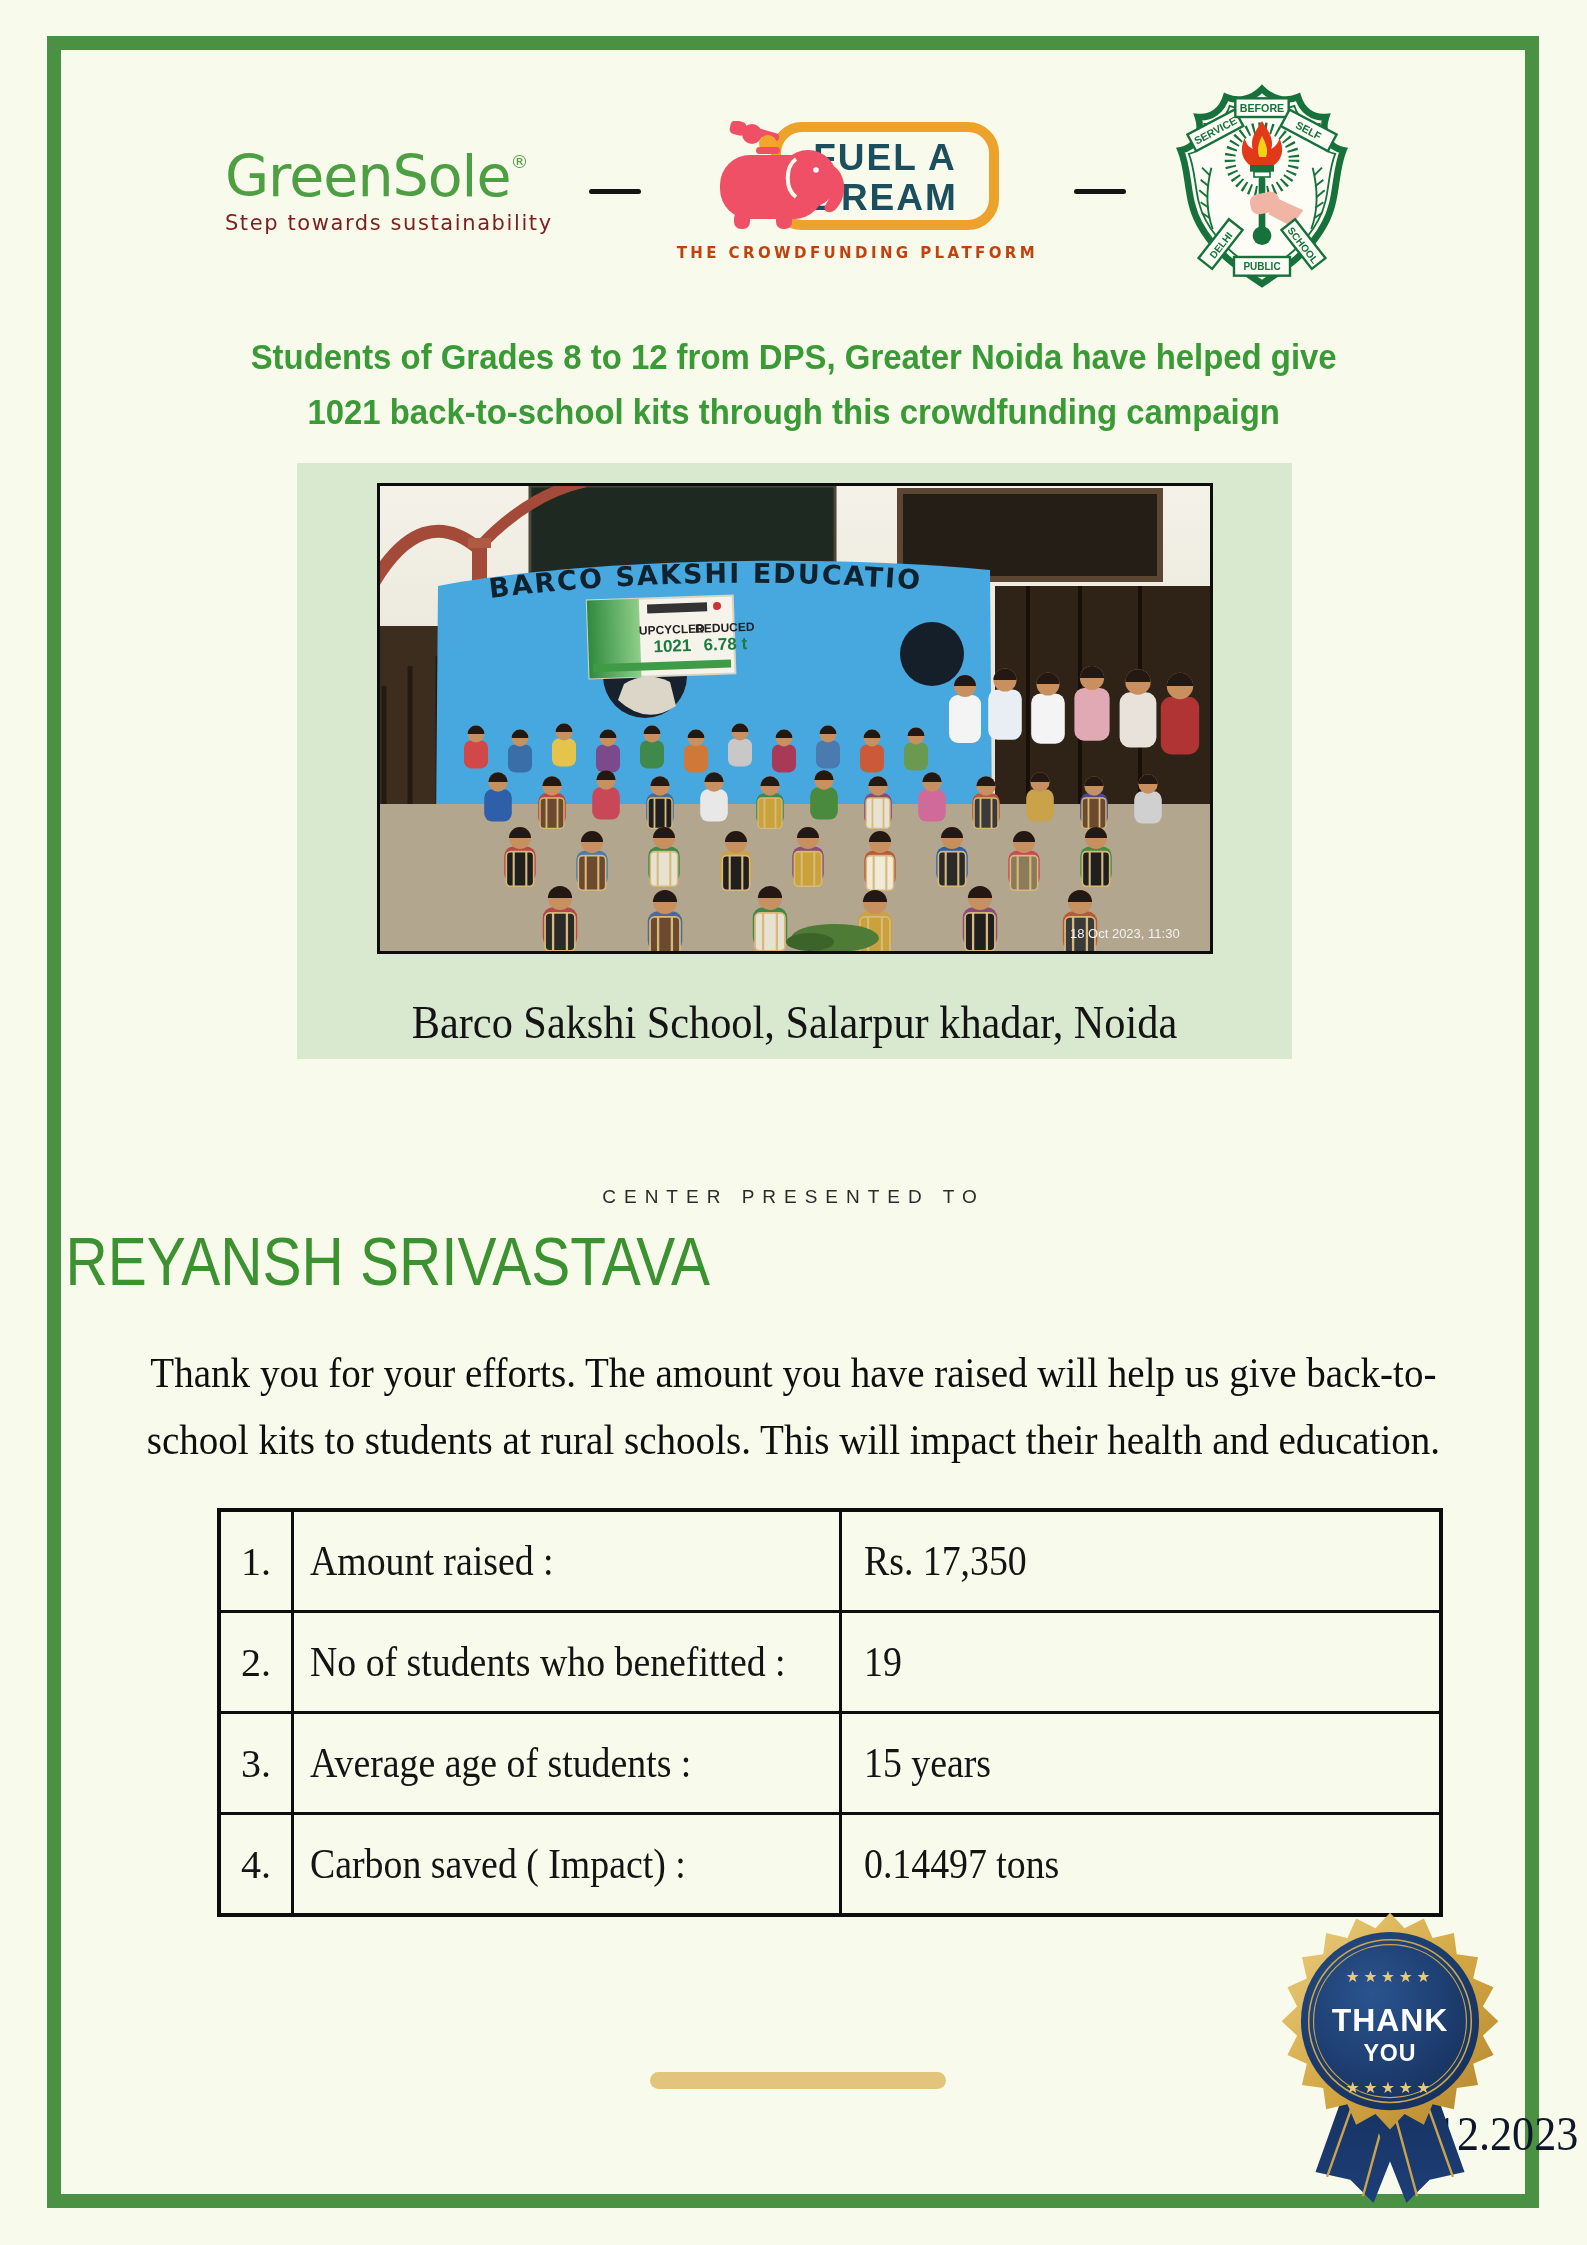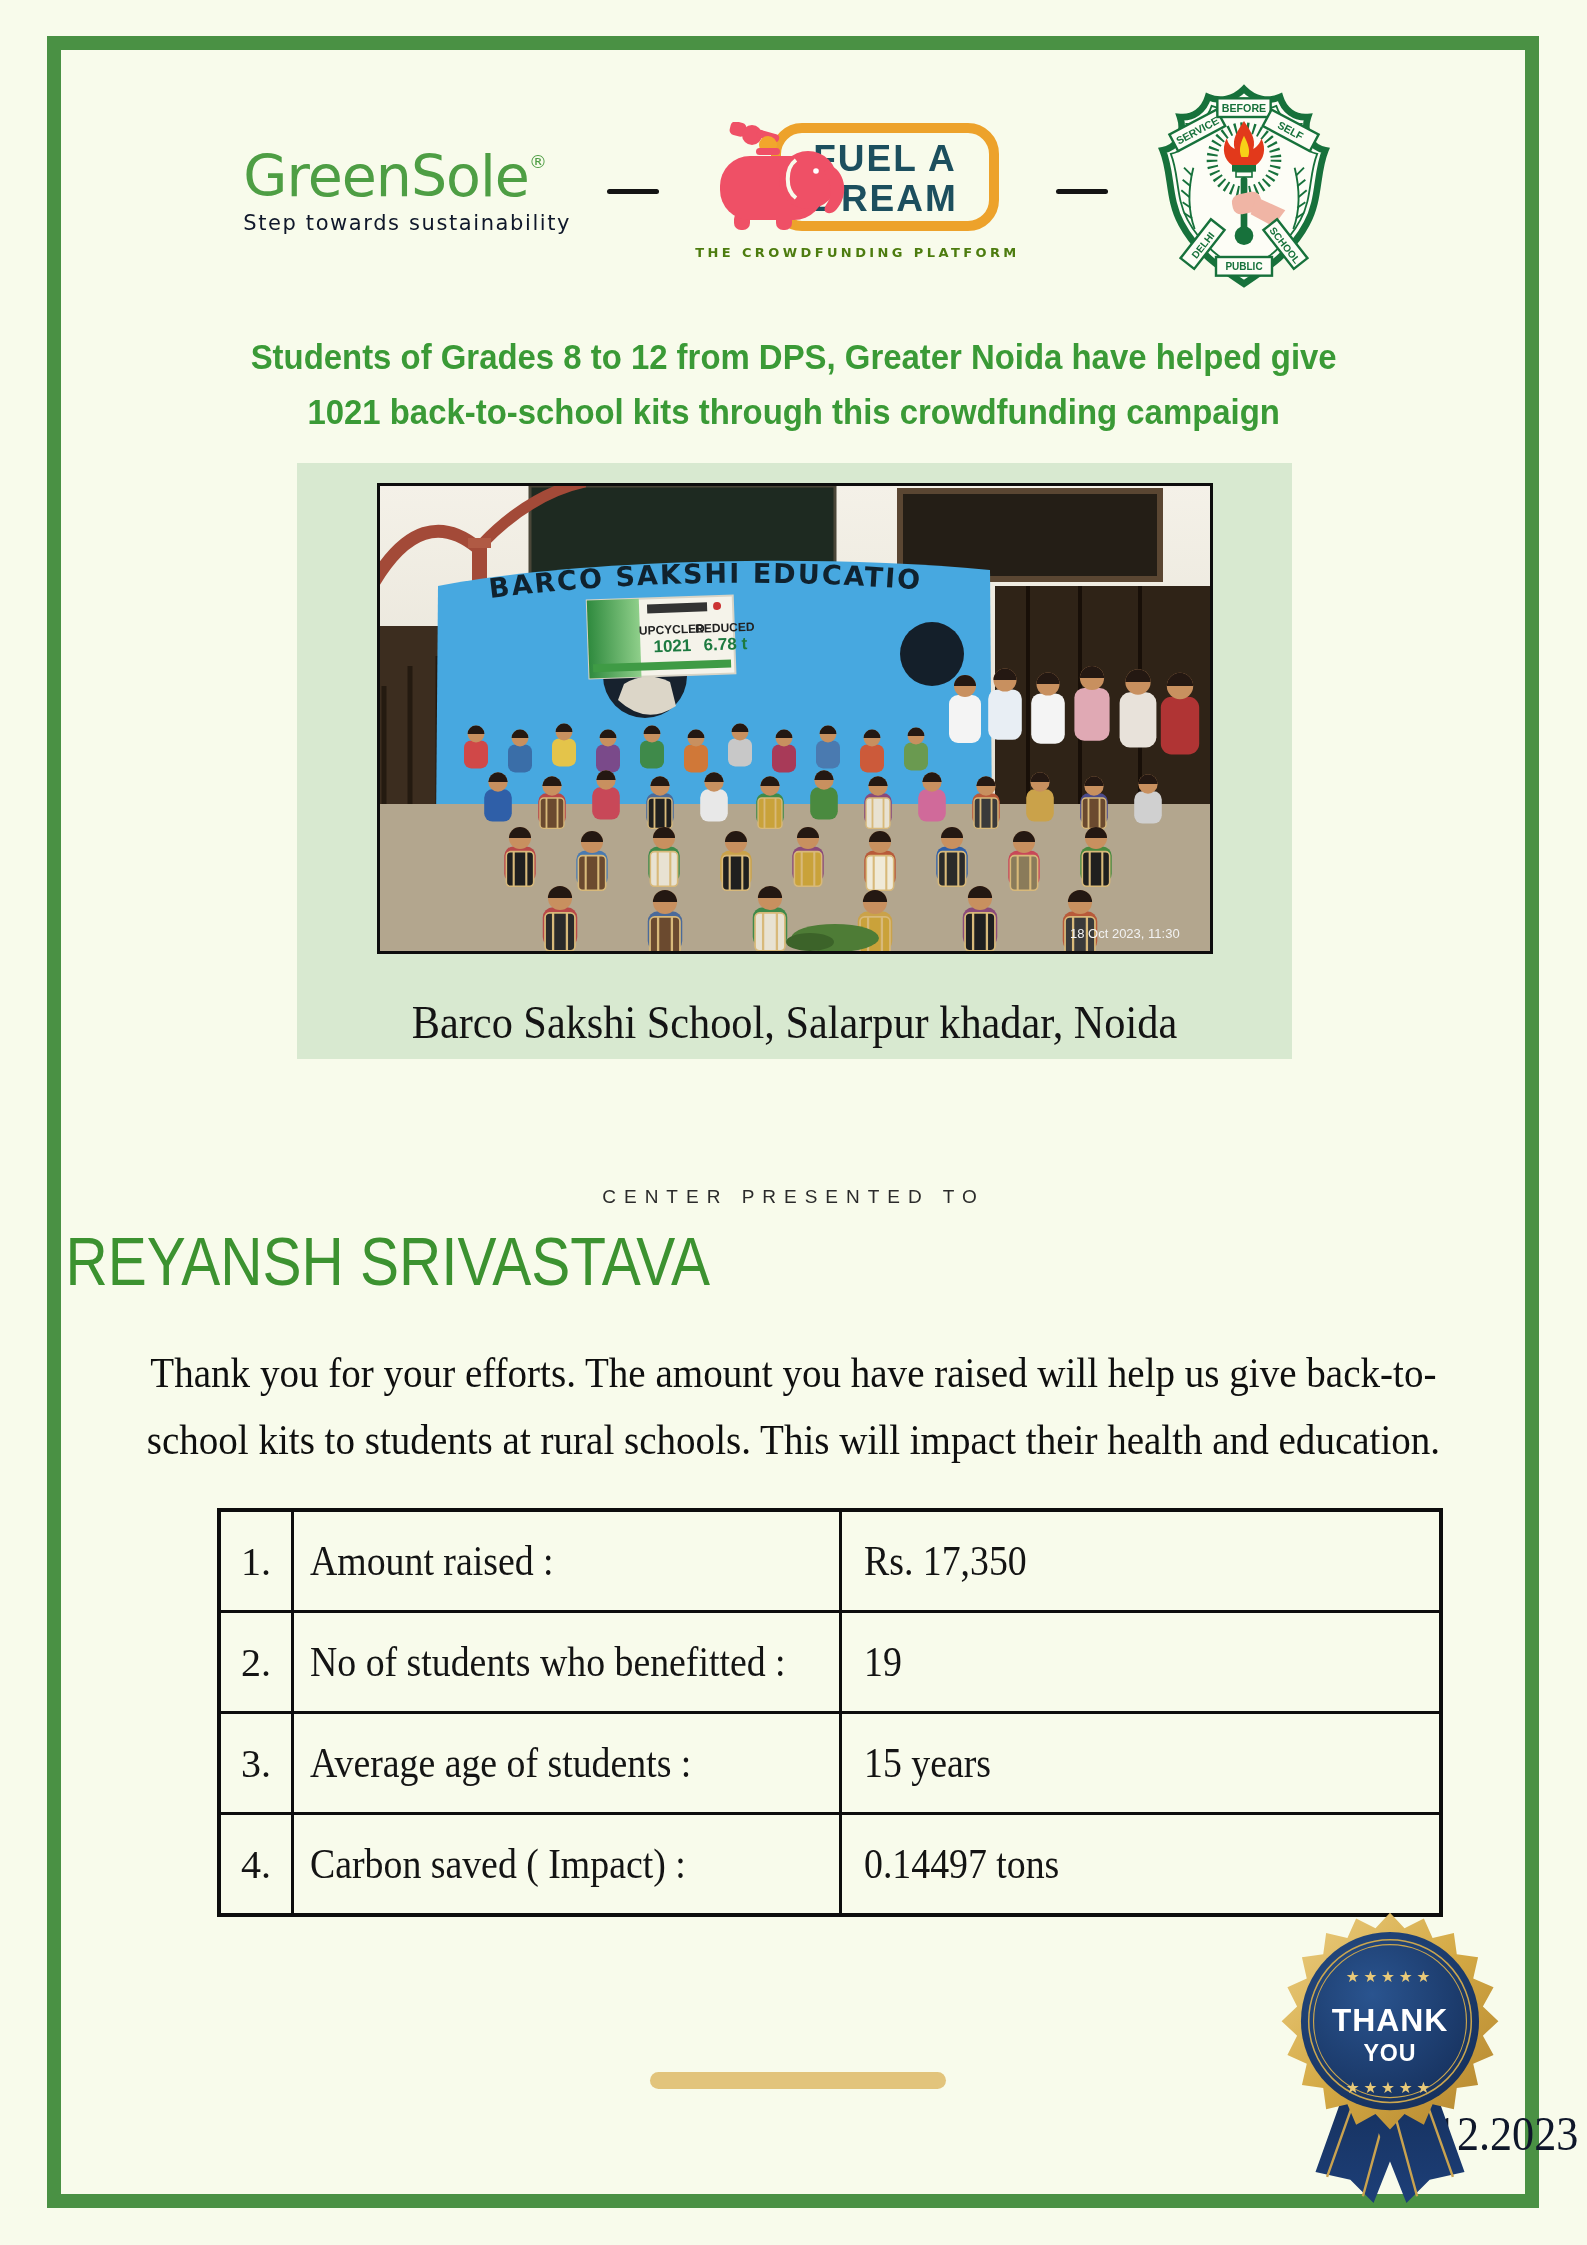--- a/index.html
+++ b/index.html
@@ -7,25 +7,25 @@
         font-family:"Liberation Serif",serif;color:#111;}
   .frame{position:absolute;left:47px;top:36px;width:1492px;height:2172px;
          border:14px solid #4a9144;box-sizing:border-box;}
 
   
   .logos{position:absolute;top:82px;left:0;width:100%;display:flex;align-items:center;
          justify-content:center;gap:36px;}
   .gs{text-align:left;}
   .gs-name{font-family:"DejaVu Sans",sans-serif;font-size:57px;color:#4e9e44;letter-spacing:-1px;line-height:1;}
   .gs-name sup{font-size:18px;vertical-align:28px;}
-  .gs-tag{font-family:"DejaVu Sans",sans-serif;font-size:21px;color:#0f172a;letter-spacing:1.6px;margin-top:6px;text-align:center;}
+  .gs-tag{font-family:"DejaVu Sans",sans-serif;font-size:21px;color:#7f1d1d;letter-spacing:1.6px;margin-top:6px;text-align:center;}
   .dash{width:52px;height:5px;background:#141414;border-radius:3px;flex:none;}
   .fad{display:flex;flex-direction:column;align-items:center;}
-  .fad-tag{font-family:"DejaVu Sans",sans-serif;font-size:13px;font-weight:bold;
-           letter-spacing:3.4px;color:#4d7c0f;margin-top:5px;}
+  .fad-tag{font-family:"DejaVu Sans",sans-serif;font-size:15px;font-weight:bold;
+           letter-spacing:3.4px;color:#c2410c;margin-top:5px;}
   .fad-text{font-family:"Liberation Sans",sans-serif;font-weight:bold;fill:#1c4f5e;}
 
   
   .headline{position:absolute;top:330px;left:0;width:100%;text-align:center;
             font-family:"Liberation Sans",sans-serif;font-weight:bold;font-size:35px;
             line-height:1.57;color:#3a9a36;}
   .squeeze{display:inline-block;transform:scaleX(.94);}
 
   
   .photo-card{position:absolute;left:297px;top:463px;width:995px;height:596px;background:#d8e9d0;margin:0;}

